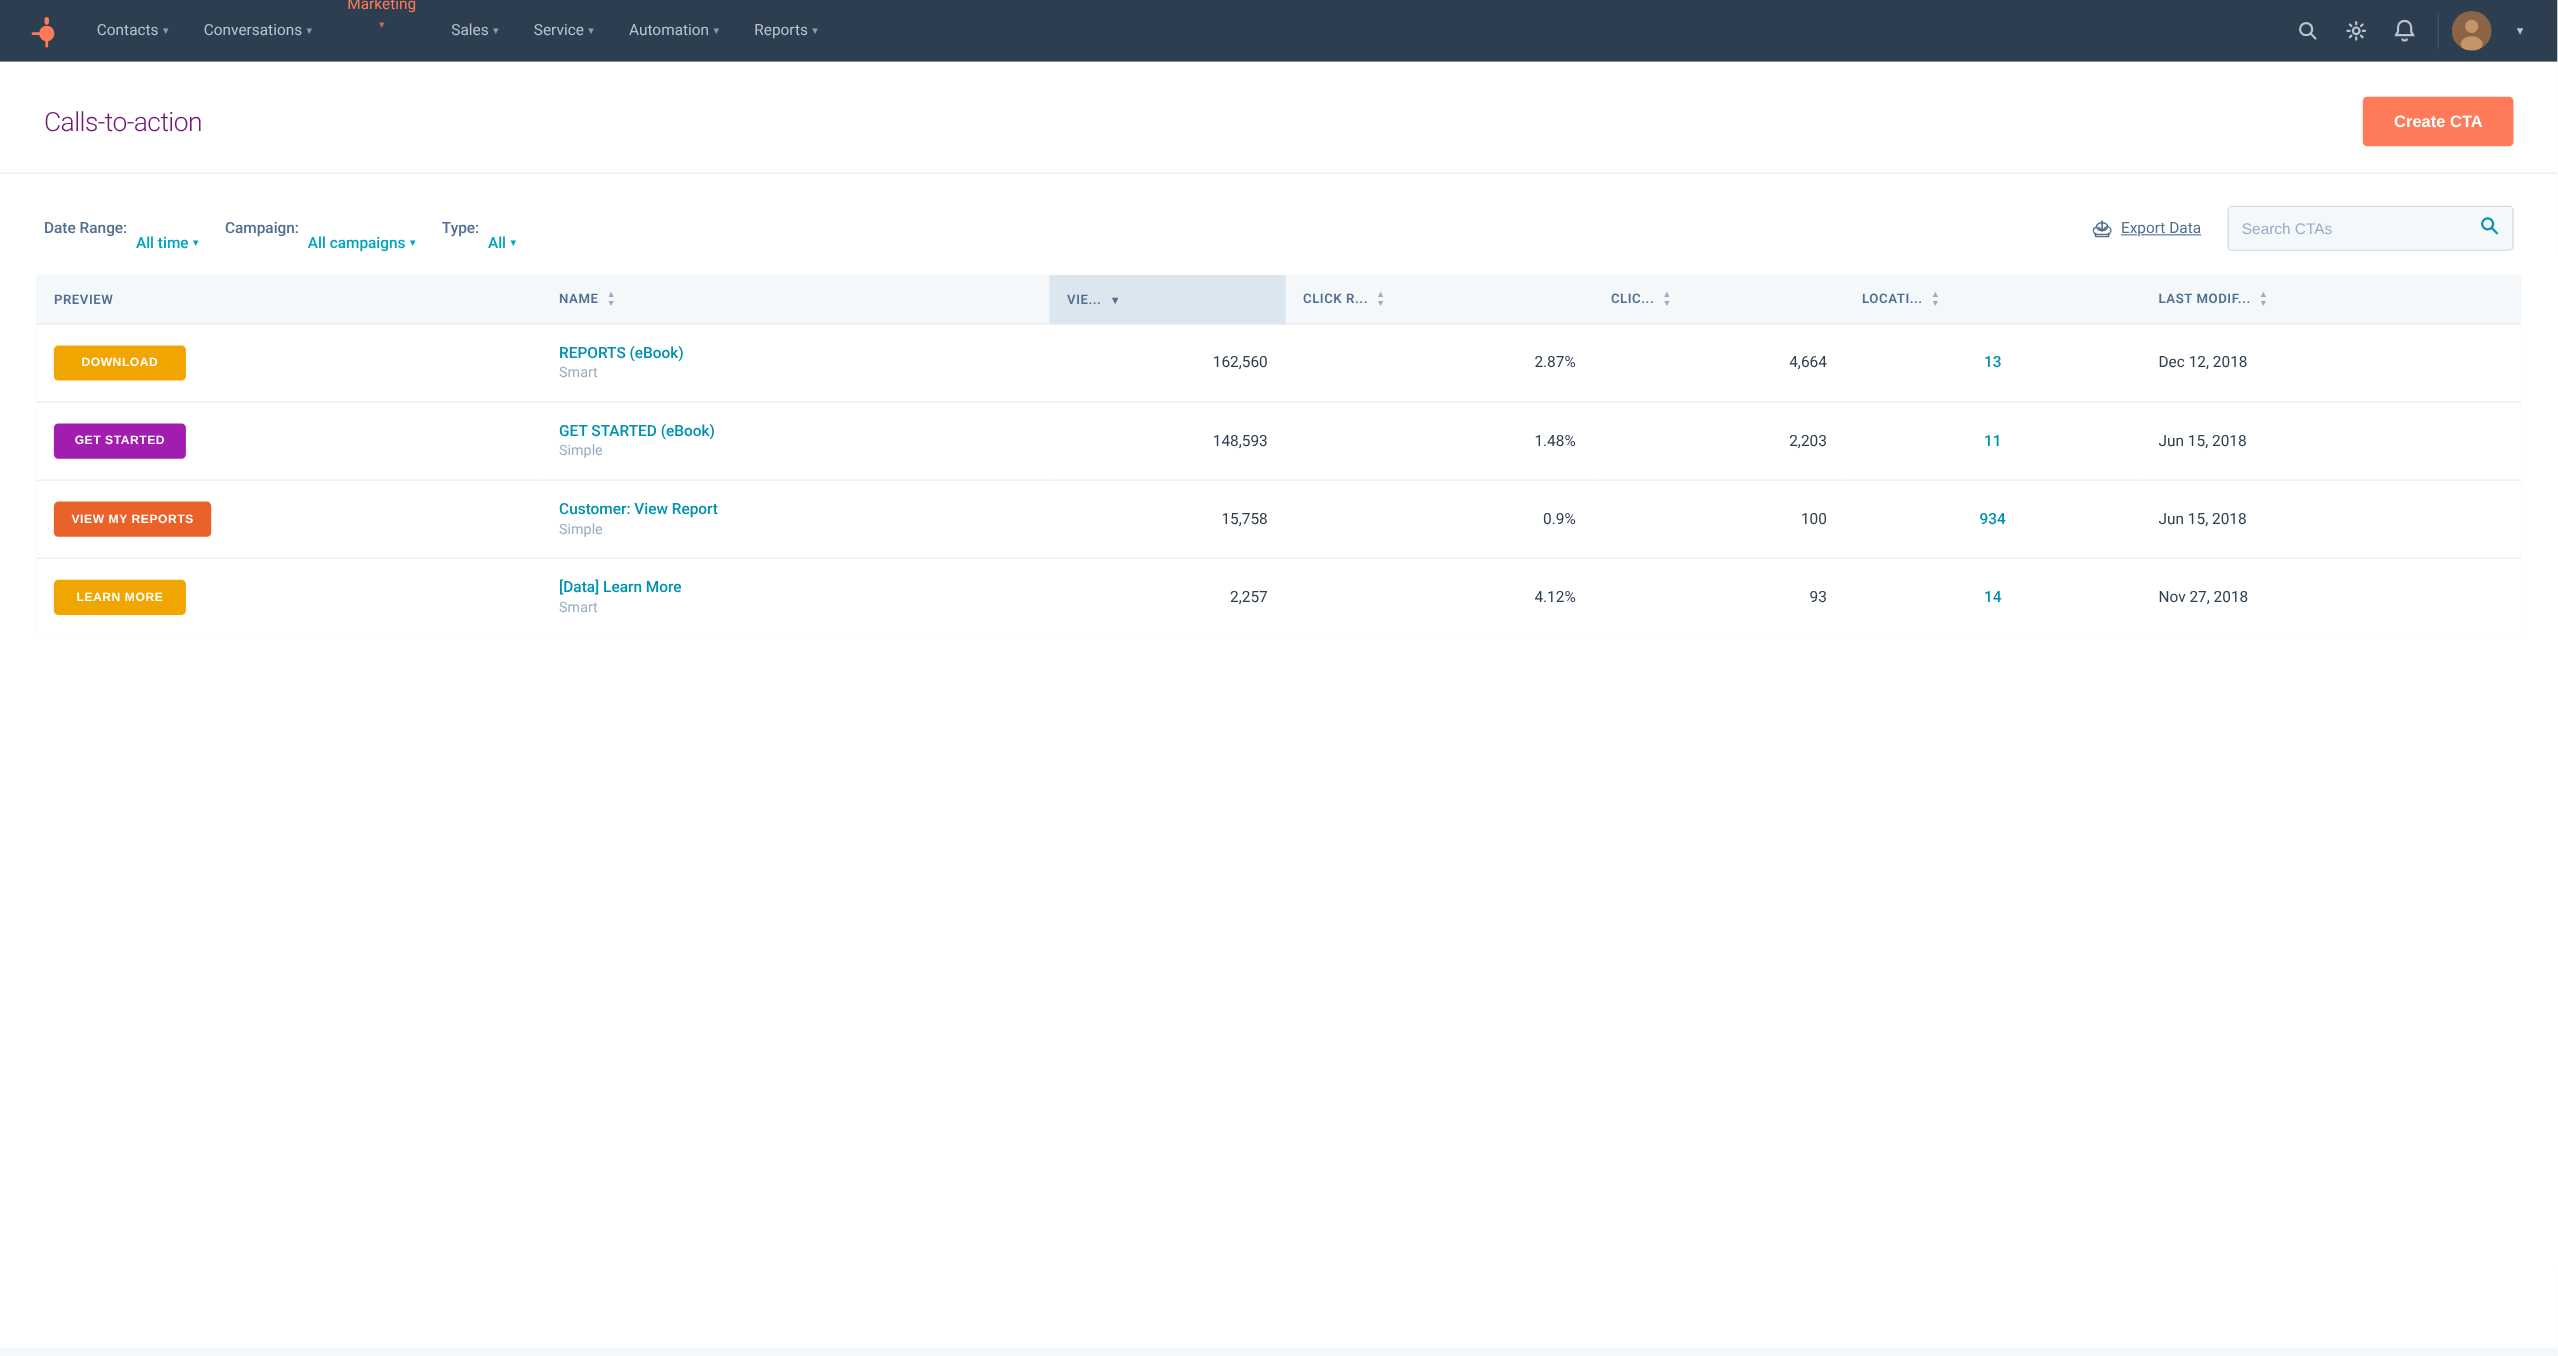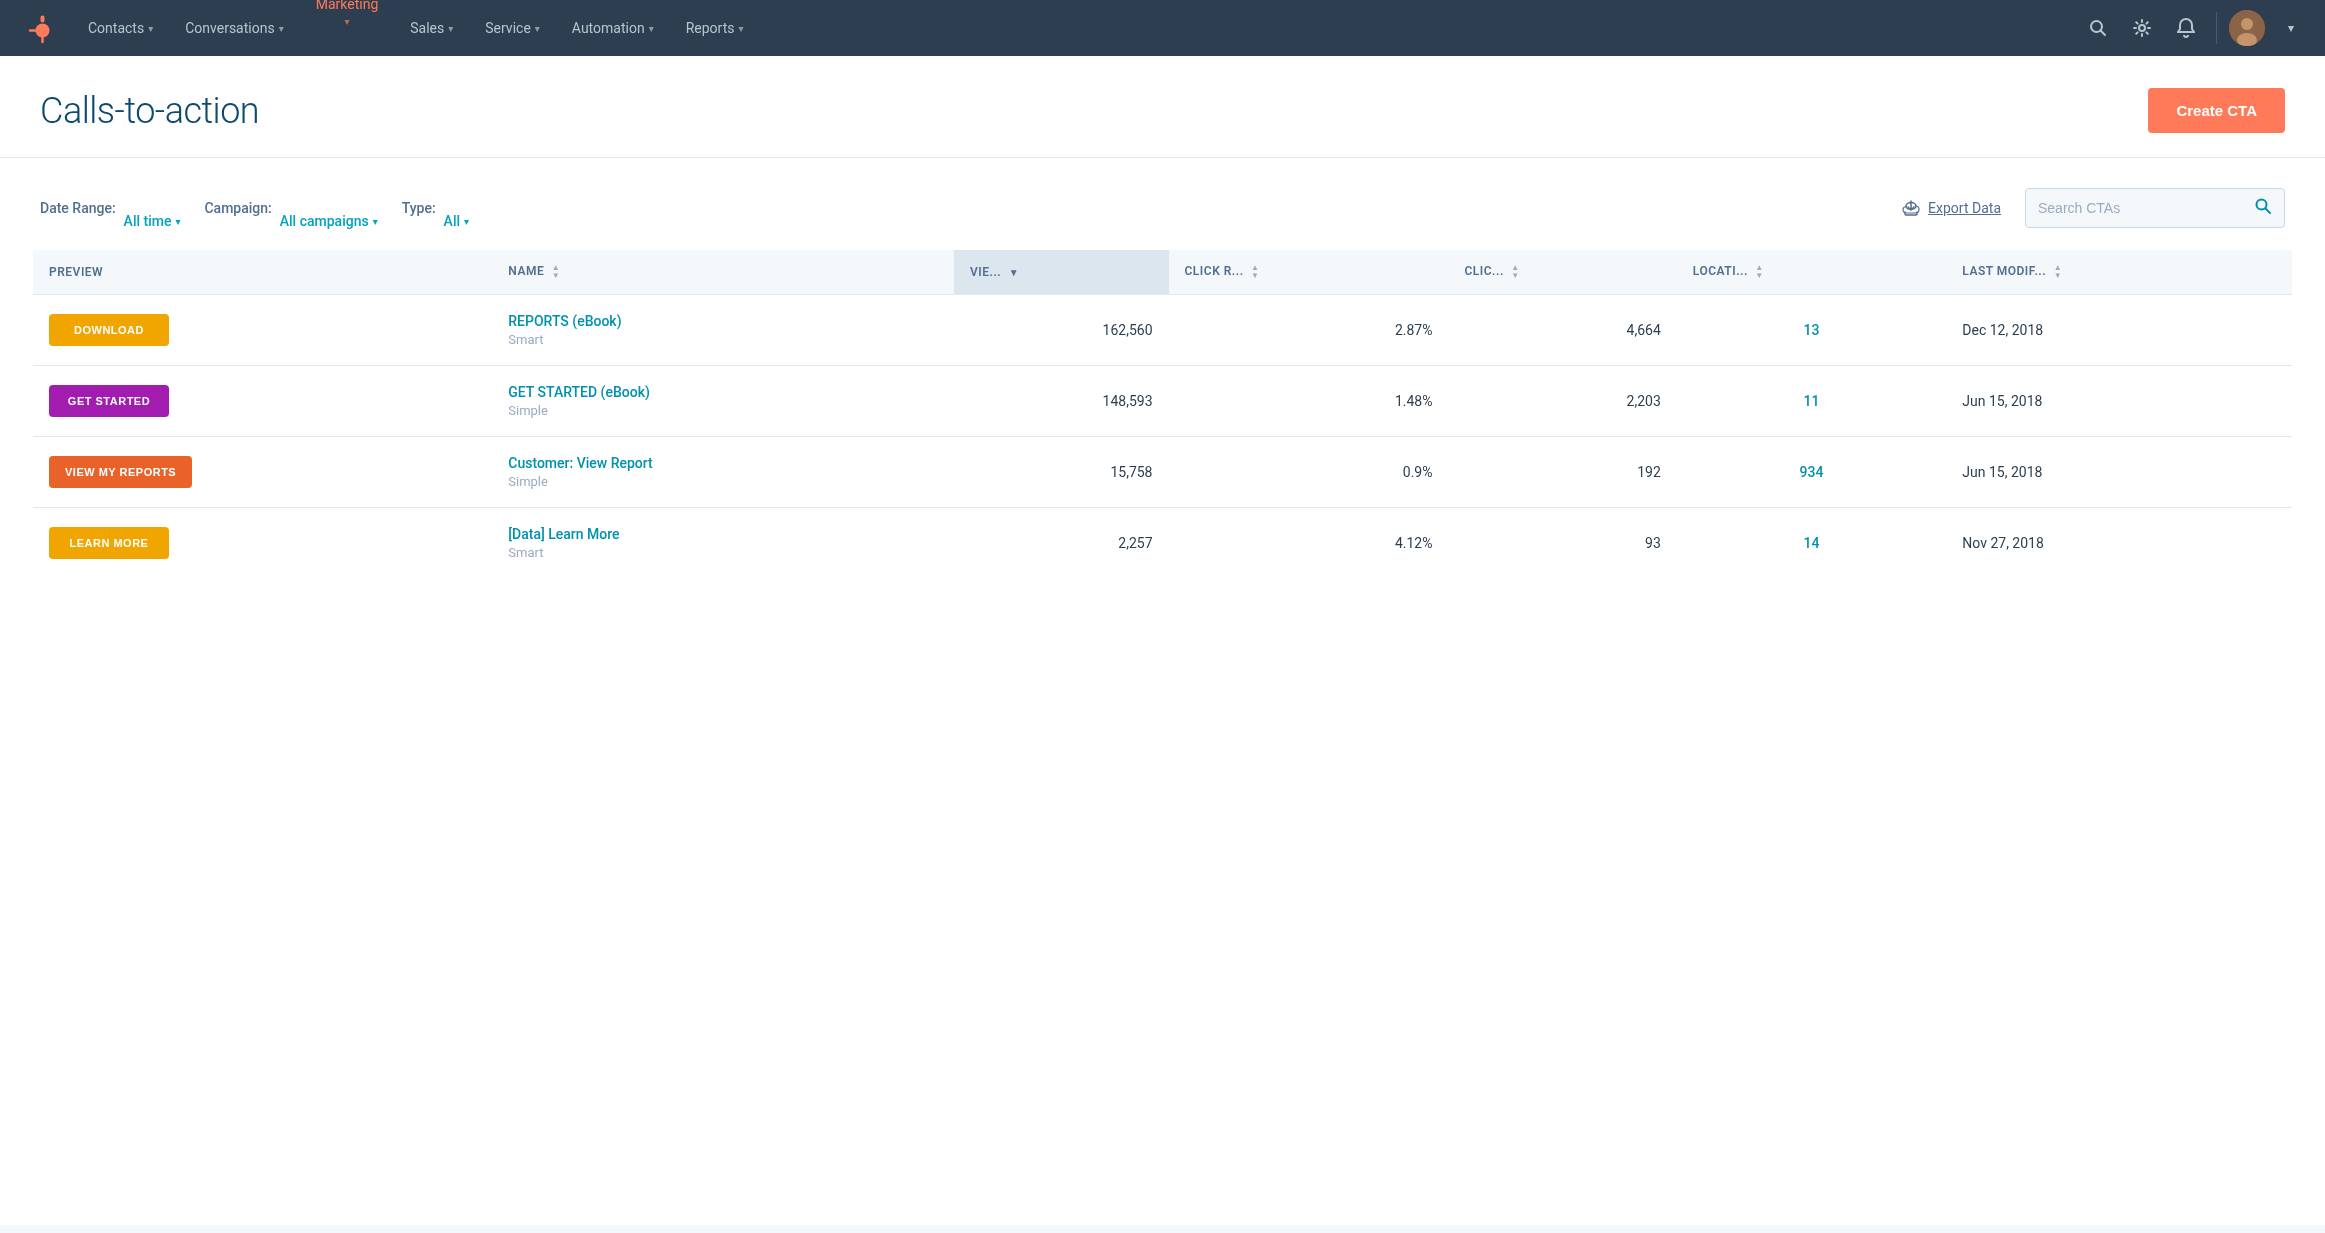--- a/index.html
+++ b/index.html
@@ -89,23 +89,23 @@
 
     
     .page-header {
       padding: 32px 40px 24px;
       display: flex;
       align-items: center;
       justify-content: space-between;
       border-bottom: 1px solid #e5e8eb;
     }
     .page-title {
-      font-size: 36px;
+      font-size: 24px;
       font-weight: 300;
-      color: #0c4a6e;
+      color: #701a75;
       letter-spacing: -0.5px;
     }
     .create-cta-btn {
       background: #ff7a59;
       color: #fff;
       border: none;
       border-radius: 4px;
       padding: 14px 28px;
       font-size: 15px;
       font-weight: 600;
@@ -480,21 +480,21 @@
           <tr>
       <td>
         <button class="cta-preview-btn" style="background:#e8622a;">VIEW MY REPORTS</button>
       </td>
       <td>
         <span class="cta-name-link">Customer: View Report</span>
         <span class="cta-type">Simple</span>
       </td>
       <td style="text-align:right;">15,758</td>
       <td style="text-align:right;">0.9%</td>
-      <td style="text-align:right;">192</td>
+      <td style="text-align:right;">100</td>
       <td style="text-align:center;">
         <span class="location-link">934</span>
       </td>
       <td>Jun 15, 2018</td>
     </tr>
           <tr>
       <td>
         <button class="cta-preview-btn" style="background:#f0a500;">LEARN MORE</button>
       </td>
       <td>

